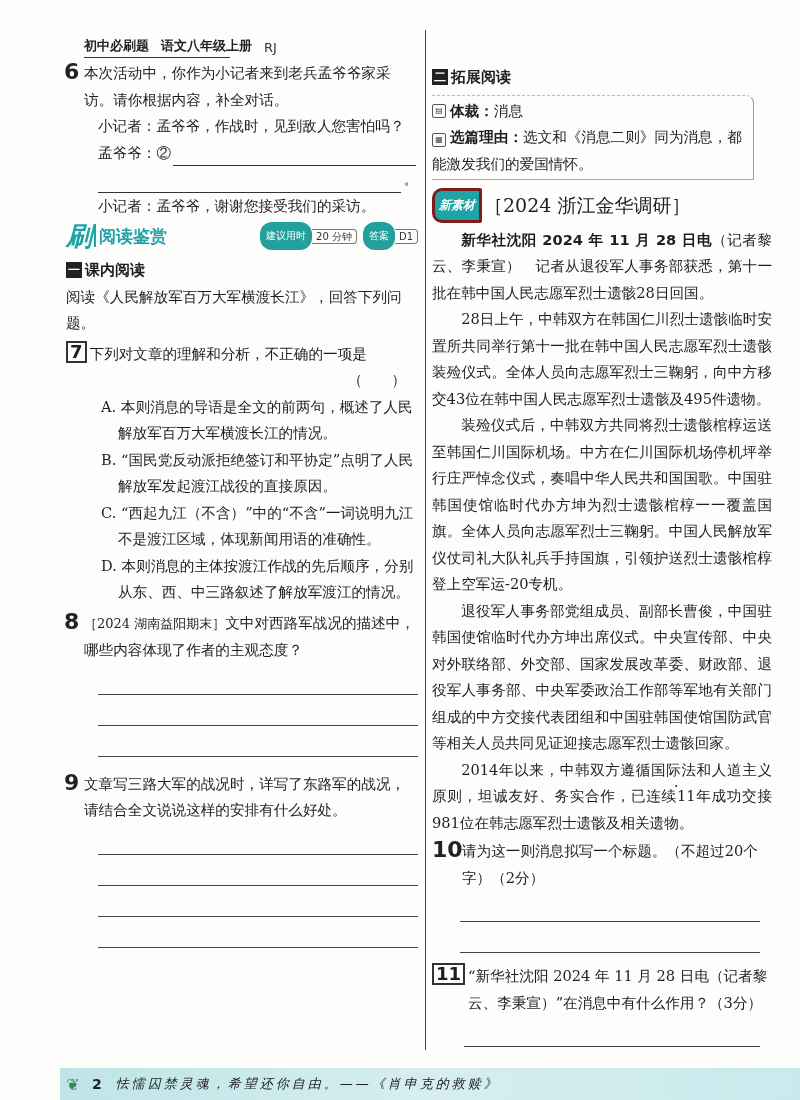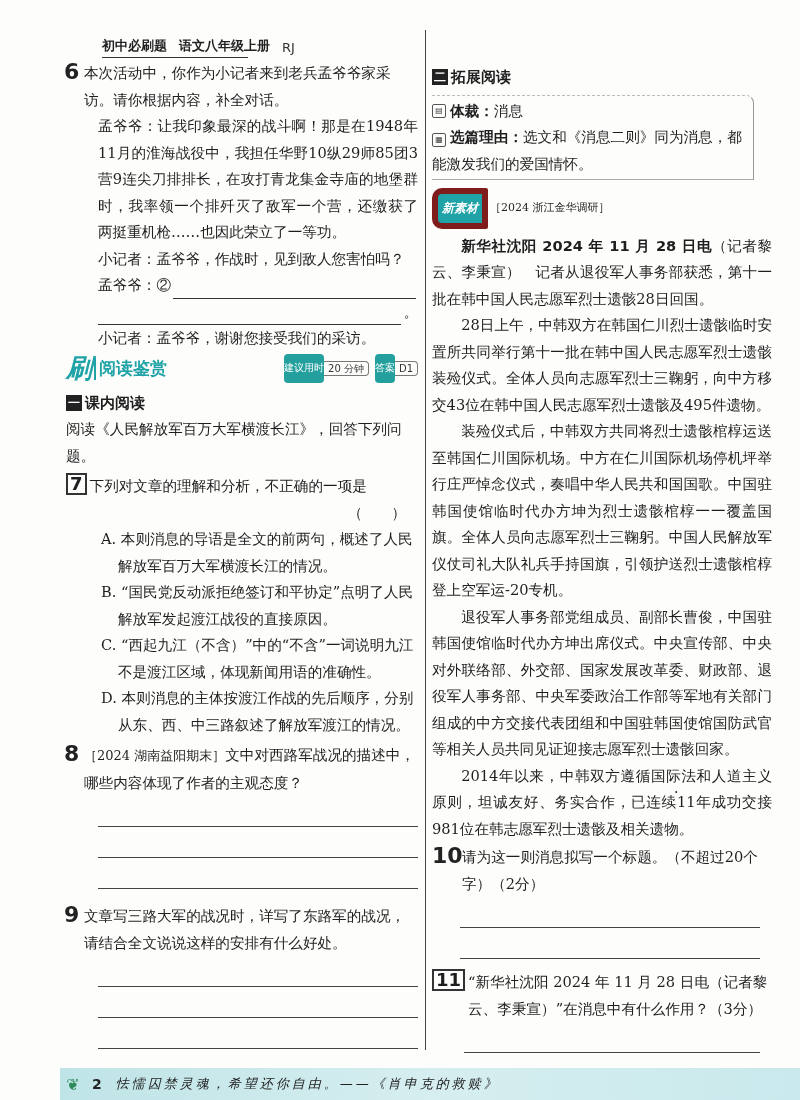--- a/index.html
+++ b/index.html
@@ -2,21 +2,21 @@
 <html><head>
 <meta charset="utf-8">
 <style>
   * { box-sizing: border-box; margin: 0; padding: 0; }
   html, body { width: 800px; height: 1100px; background: #ffffff; overflow: hidden; }
   body { position: relative; font-family: "DejaVu Serif", "Liberation Serif", serif; color: #1e1e1e; }
 
   .page { position: absolute; left: 0; top: 0; width: 800px; height: 1100px; background: #fdfdfc; }
 
   
-  .run-head { position: absolute; left: 102px; top: 38px; width: 146px; height: 20px;
+  .run-head { position: absolute; left: 84px; top: 38px; width: 146px; height: 20px;
     border-bottom: 1.5px solid #333; display: flex; align-items: flex-end; gap: 12px;
     font-family: "DejaVu Sans", sans-serif; font-weight: bold; font-size: 13px; color: #222; white-space: nowrap; padding-bottom: 2px; }
   .run-head .rj { font-weight: normal; font-size: 13px; color: #333; }
 
   .divider-v { position: absolute; left: 425px; top: 30px; width: 1px; height: 1020px; background: #444; }
 
   .col { position: absolute; font-size: 14.6px; line-height: 26.5px; }
   .col-left { left: 78px; top: 60px; width: 340px; }
   .col-right { left: 432px; top: 60px; width: 340px; }
 
@@ -32,37 +32,37 @@
   .blank { flex: 1; border-bottom: 1px solid #333; height: 20px; margin: 0 2px; }
   .ans-line { border-bottom: 1px solid #444; height: 31px; }
 
   .brand-bar { display: flex; align-items: center; justify-content: space-between; height: 30px; margin: 2px 0 6px -12px; }
   .brand { display: flex; align-items: center; color: #1fa3a6; font-family: "DejaVu Sans", sans-serif; font-weight: bold; }
   .brand .big { font-size: 26px; font-style: italic; letter-spacing: -1px; }
   .brand .bar { width: 2px; height: 22px; background: #1fa3a6; margin: 0 3px; }
   .brand .sub { font-size: 17px; }
   .badges { display: flex; align-items: center; gap: 6px; font-family: "DejaVu Sans", sans-serif; font-size: 10px; }
   .badge { display: flex; align-items: center; }
-  .badge .lbl { background: #23a09e; color: #fff; padding: 1px 0; border-radius: 4px; }
+  .badge .lbl { background: #23a09e; color: #fff; padding: 1px 6px; border-radius: 12px; }
   .badge .val { border: 1px solid #777; border-left: none; color: #333; padding: 0 4px; border-radius: 0 4px 4px 0; height: 15px; line-height: 13px; }
 
   .sec-head { display: flex; align-items: center; font-family: "DejaVu Sans", sans-serif; font-weight: bold; font-size: 15px; margin-top: 4px; }
   .sec-head .sq { width: 16px; height: 16px; background: #222; color: #fff; font-size: 12px; line-height: 16px; text-align: center; margin-right: 3px; }
 
   .choice { padding-left: 22px; text-indent: -17px; margin-left: 18px; }
   .paren-right { text-align: right; padding-right: 12px; }
 
   .info-box { border-top: 1px dashed #bbb; border-right: 1.5px solid #999; border-bottom: 1.5px solid #aaa; border-radius: 0 8px 0 0; padding: 2px 4px 2px 0; margin: 4px 18px 8px 0; }
   .info-row { display: flex; align-items: center; }
   .tiny-icon { display: inline-flex; width: 14px; height: 14px; border: 1px solid #555; border-radius: 2px; font-size: 8px; align-items: center; justify-content: center; margin-right: 4px; color: #333; font-family: "DejaVu Sans", sans-serif; }
   .bold-sans { font-family: "DejaVu Sans", sans-serif; font-weight: bold; }
 
   .new-mat { display: flex; align-items: center; margin: 4px 0 4px 0; }
-  .new-tag { background: #1fa3a6; color: #fff; font-family: "DejaVu Sans", sans-serif; font-weight: bold; font-style: italic; font-size: 12px; padding: 1px 4px; border-radius: 10px 2px 2px 10px; border: 6px solid #7f1d1d; }
-  .src { font-size: 11px; margin-left: 2px; }
+  .new-tag { background: #1fa3a6; color: #fff; font-family: "DejaVu Sans", sans-serif; font-weight: bold; font-style: italic; font-size: 12px; padding: 1px 4px; border-radius: 10px 2px 2px 10px; border: 3px solid #7f1d1d; }
+  .src { font-size: 19px; margin-left: 2px; }
 
   .news p { text-indent: 2em; text-align: justify; }
   .news .lead { font-weight: bold; font-family: "DejaVu Sans", sans-serif; }
   .emph-dot { position: relative; }
   .emph-dot::after { content: "·"; position: absolute; left: 50%; top: -14px; transform: translateX(-50%); font-size: 14px; }
 
   .footer { position: absolute; left: 60px; top: 1068px; width: 740px; height: 32px;
     background: linear-gradient(90deg, #bfe4e7 0%, #d6eef0 50%, #c9e9ec 100%);
     display: flex; align-items: center; font-size: 13px; color: #222; }
   .footer .leaf { width: 26px; text-align: center; color: #2f8a5b; font-size: 16px; }
@@ -82,21 +82,20 @@
 
   <div class="divider-v"></div>
 
   <div class="col col-left">
 
     <div class="q-block" style="margin-left:-14px;">
       <span class="q-num">6</span>
       <div class="q-text">本次活动中，你作为小记者来到老兵孟爷爷家采访。请你根据内容，补全对话。</div>
     </div>
     <div class="indent">
-      <div style="text-align:justify; font-family:'DejaVu Serif',serif;">孟爷爷：让我印象最深的战斗啊！那是在1948年11月的淮海战役中，我担任华野10纵29师85团3营9连尖刀排排长，在攻打青龙集金寺庙的地堡群时，我率领一个排歼灭了敌军一个营，还缴获了两挺重机枪……也因此荣立了一等功。</div>
       <div>小记者：孟爷爷，作战时，见到敌人您害怕吗？</div>
       <div class="dialog-line">
         <span>孟爷爷：②</span>
         <span class="blank"></span>
       </div>
       <div class="dialog-line">
         <span class="blank" style="margin-left:0;"></span>
         <span>。</span>
       </div>
       <div>小记者：孟爷爷，谢谢您接受我们的采访。</div>

